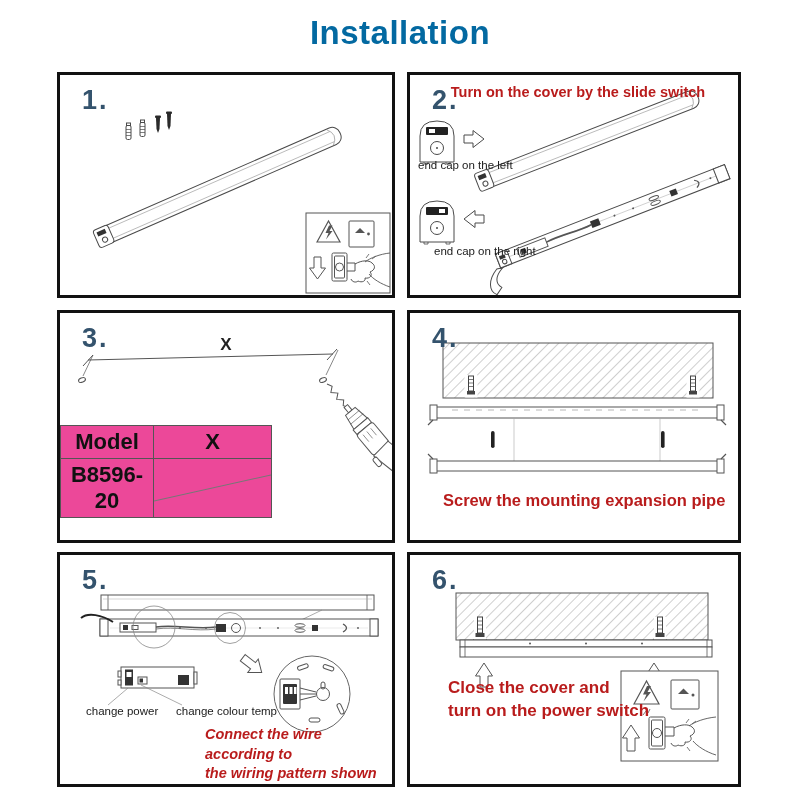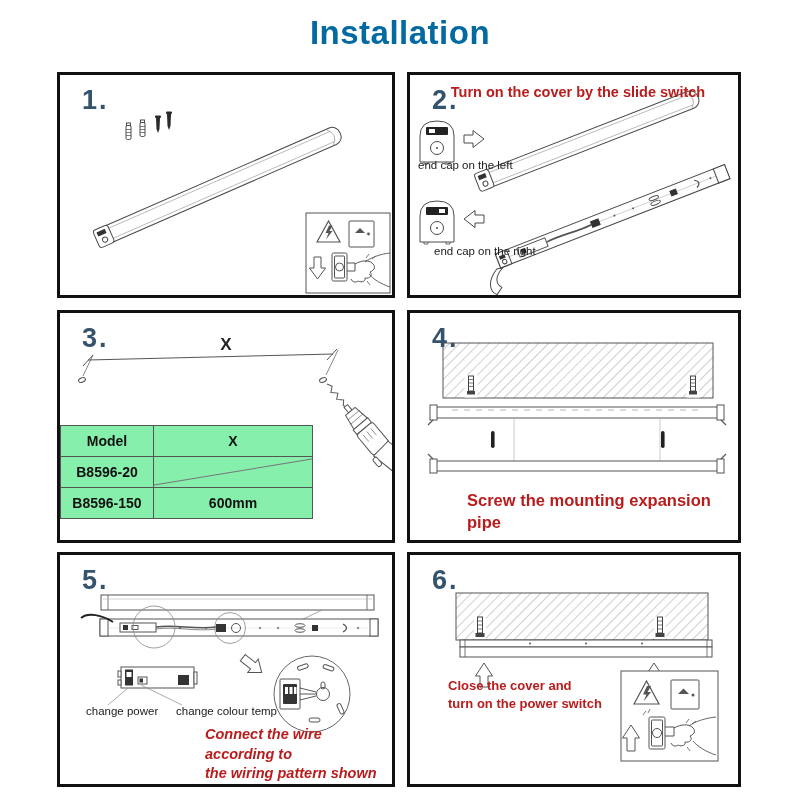--- a/index.html
+++ b/index.html
@@ -18,33 +18,33 @@
             color:#34536d;letter-spacing:2px;z-index:3;}
   .art{position:absolute;left:0;top:0;width:100%;height:100%;}
   .cap{position:absolute;color:#b91c1c;font-weight:600;line-height:1.35;z-index:3;}
   .small-label{position:absolute;color:#1a1a1a;font-size:11.5px;z-index:3;}
   
   .p2-cap{left:40px;top:8px;width:256px;text-align:center;font-size:14.5px;}
   .p2-lab1{left:8px;top:84px;}
   .p2-lab2{left:8px;top:170px;margin-left:16px;}
   
   .p3-x{left:0;top:22px;width:332px;text-align:center;font-size:17px;font-weight:600;z-index:3;position:absolute;}
-  .spec-table{position:absolute;left:0px;top:112px;width:253px;border-collapse:collapse;z-index:3;
-              font-size:14px;font-weight:600;color:#111;background:#86efac;}
+  .spec-table{position:absolute;left:0px;top:112px;width:212px;border-collapse:collapse;z-index:3;
+              font-size:22px;font-weight:600;color:#111;background:#ec4899;}
   .spec-table td,.spec-table th{border:1.5px solid #555;text-align:center;padding:3px 2px;height:24px;font-weight:600;}
   .diag-cell{padding:0 !important;position:relative;}
   .diag-cell svg{display:block;width:100%;height:28px;}
   
-  .p4-cap{left:33px;top:176px;font-size:16.5px;margin-left:24px;}
+  .p4-cap{left:33px;top:176px;font-size:16.5px;}
   
   .p5-lab1{left:26px;top:150px;}
   .p5-lab2{left:100px;top:150px;padding-left:16px;}
   .p5-cap{left:145px;top:170px;width:180px;font-size:14.5px;white-space:pre-line;font-style:italic;}
   
-  .p6-cap{left:38px;top:122px;width:210px;font-size:13px;white-space:pre-line;}
+  .p6-cap{left:38px;top:122px;width:210px;font-size:17px;white-space:pre-line;}
   svg{display:block;}
 </style>
 </head>
 <body>
 
 <div class="page">
 
   <div class="title">Installation</div>
 
   <div class="panel" id="panel1">
@@ -196,24 +196,20 @@
         <th style="width:88px">Model</th>
         <th>X</th>
       </tr>
       <tr>
         <td>B8596-20</td>
         <td class="diag-cell">
           <svg viewBox="0 0 100 28" preserveAspectRatio="none">
                 <line x1="0" y1="27" x2="100" y2="1" stroke="#777" stroke-width="1"></line>
               </svg>
         </td>
-      </tr>
-      <tr>
-        <td>B8596-150</td>
-        <td>600mm</td>
       </tr>
     </tbody>
       </table>
   </div>
 
   <div class="panel" id="panel4">
     <div class="step-num">4.</div>
     <div class="cap p4-cap">Screw the mounting expansion pipe</div>
     <svg class="art" viewBox="0 0 328 227">
       <defs>

